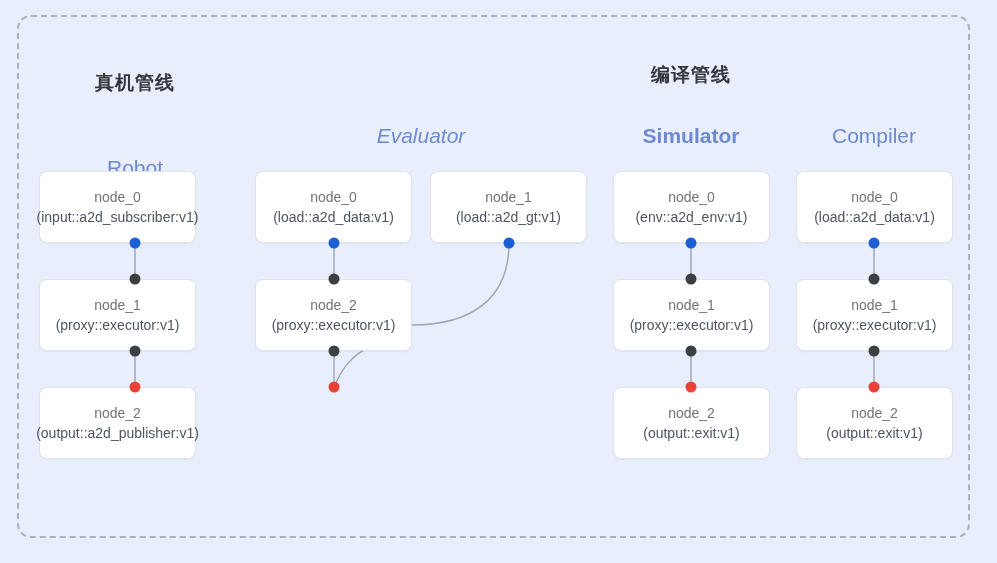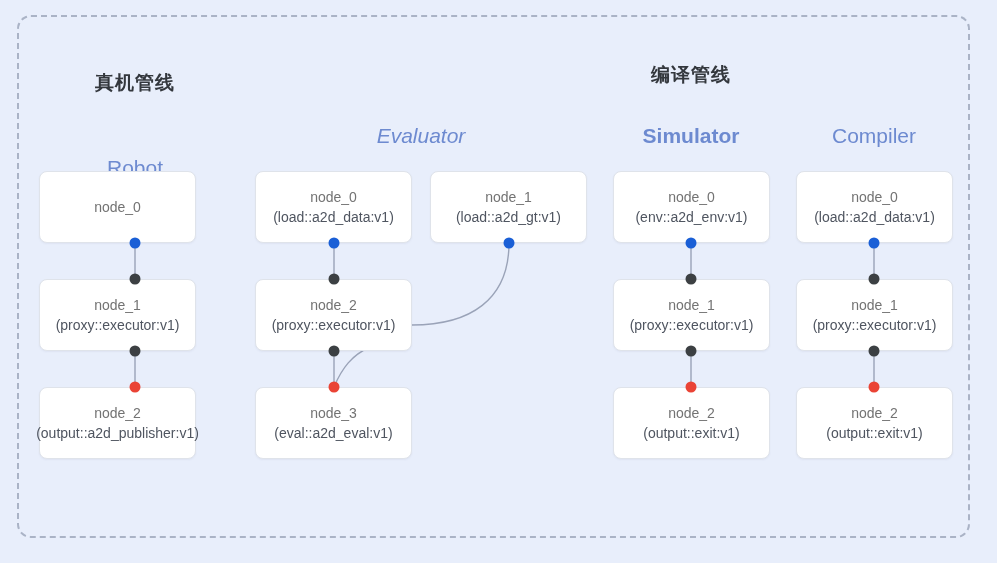--- a/index.html
+++ b/index.html
@@ -111,20 +111,21 @@
 
     <line x1="874" y1="243" x2="874" y2="279" stroke="#9aa3b8" stroke-width="1.4"></line>
     <line x1="874" y1="351" x2="874" y2="387" stroke="#9aa3b8" stroke-width="1.4"></line>
   </svg>
 
   <div class="col-title" style="left:55px; top:62px; width:160px;margin-top:8px;">真机管线</div>
   <div class="col-sub" style="left:55px; top:124px; width:160px;margin-top:32px;">Robot</div>
 
   <div class="node-box" style="left:39px; top:171px;">
     <div class="node-name">node_0</div>
+    <div class="node-type">(input::a2d_subscriber:v1)</div>
   </div>
   <div class="node-box" style="left:39px; top:279px;">
     <div class="node-name">node_1</div>
     <div class="node-type">(proxy::executor:v1)</div>
   </div>
   <div class="node-box" style="left:39px; top:387px;">
     <div class="node-name">node_2</div>
     <div class="node-type">(output::a2d_publisher:v1)</div>
   </div>
   <div class="port port-blue" style="left:135px; top:243px;"></div>
@@ -134,24 +135,20 @@
 
   <div class="col-sub" style="left:341px; top:124px; width:160px;font-style:italic;">Evaluator</div>
 
   <div class="node-box" style="left:255px; top:171px;">
     <div class="node-name">node_0</div>
     <div class="node-type">(load::a2d_data:v1)</div>
   </div>
   <div class="node-box" style="left:255px; top:279px;">
     <div class="node-name">node_2</div>
     <div class="node-type">(proxy::executor:v1)</div>
-  </div>
-  <div class="node-box" style="left:255px; top:387px;">
-    <div class="node-name">node_3</div>
-    <div class="node-type">(eval::a2d_eval:v1)</div>
   </div>
   <div class="node-box" style="left:430px; top:171px;">
     <div class="node-name">node_1</div>
     <div class="node-type">(load::a2d_gt:v1)</div>
   </div>
   <div class="port port-blue" style="left:334px; top:243px;"></div>
   <div class="port port-black" style="left:334px; top:279px;"></div>
   <div class="port port-black" style="left:334px; top:351px;"></div>
   <div class="port port-red" style="left:334px; top:387px;"></div>
   <div class="port port-blue" style="left:509px; top:243px;"></div>

